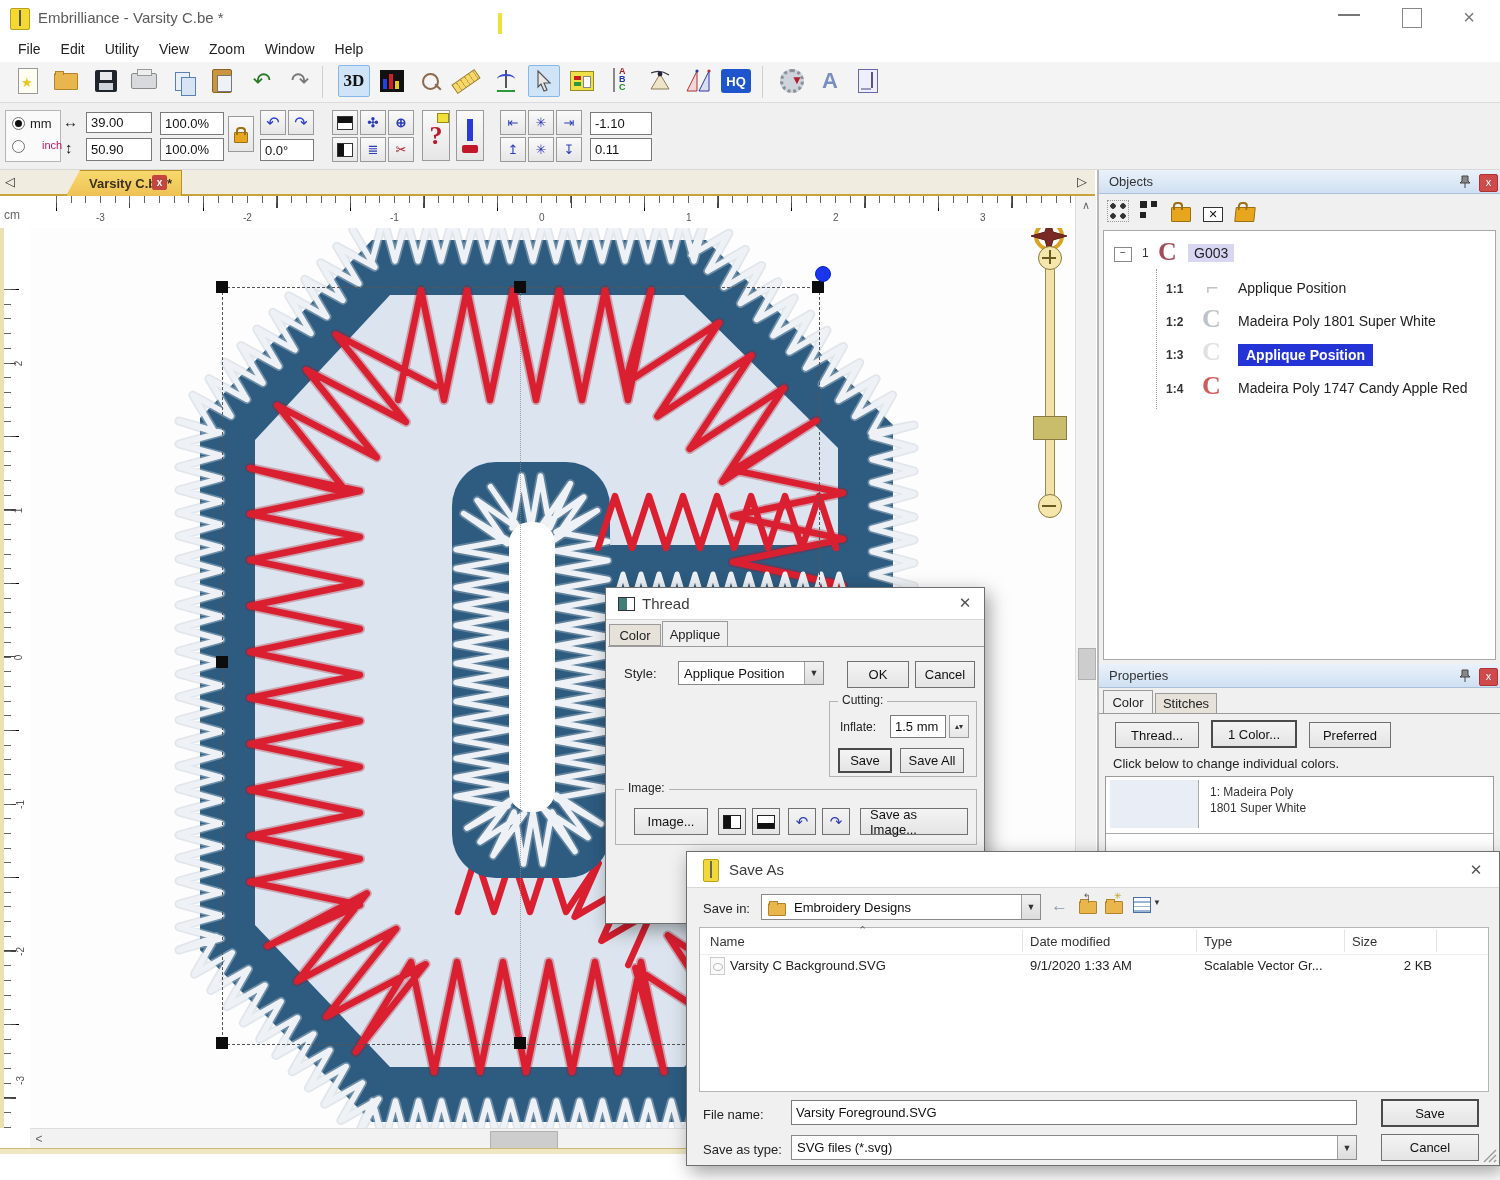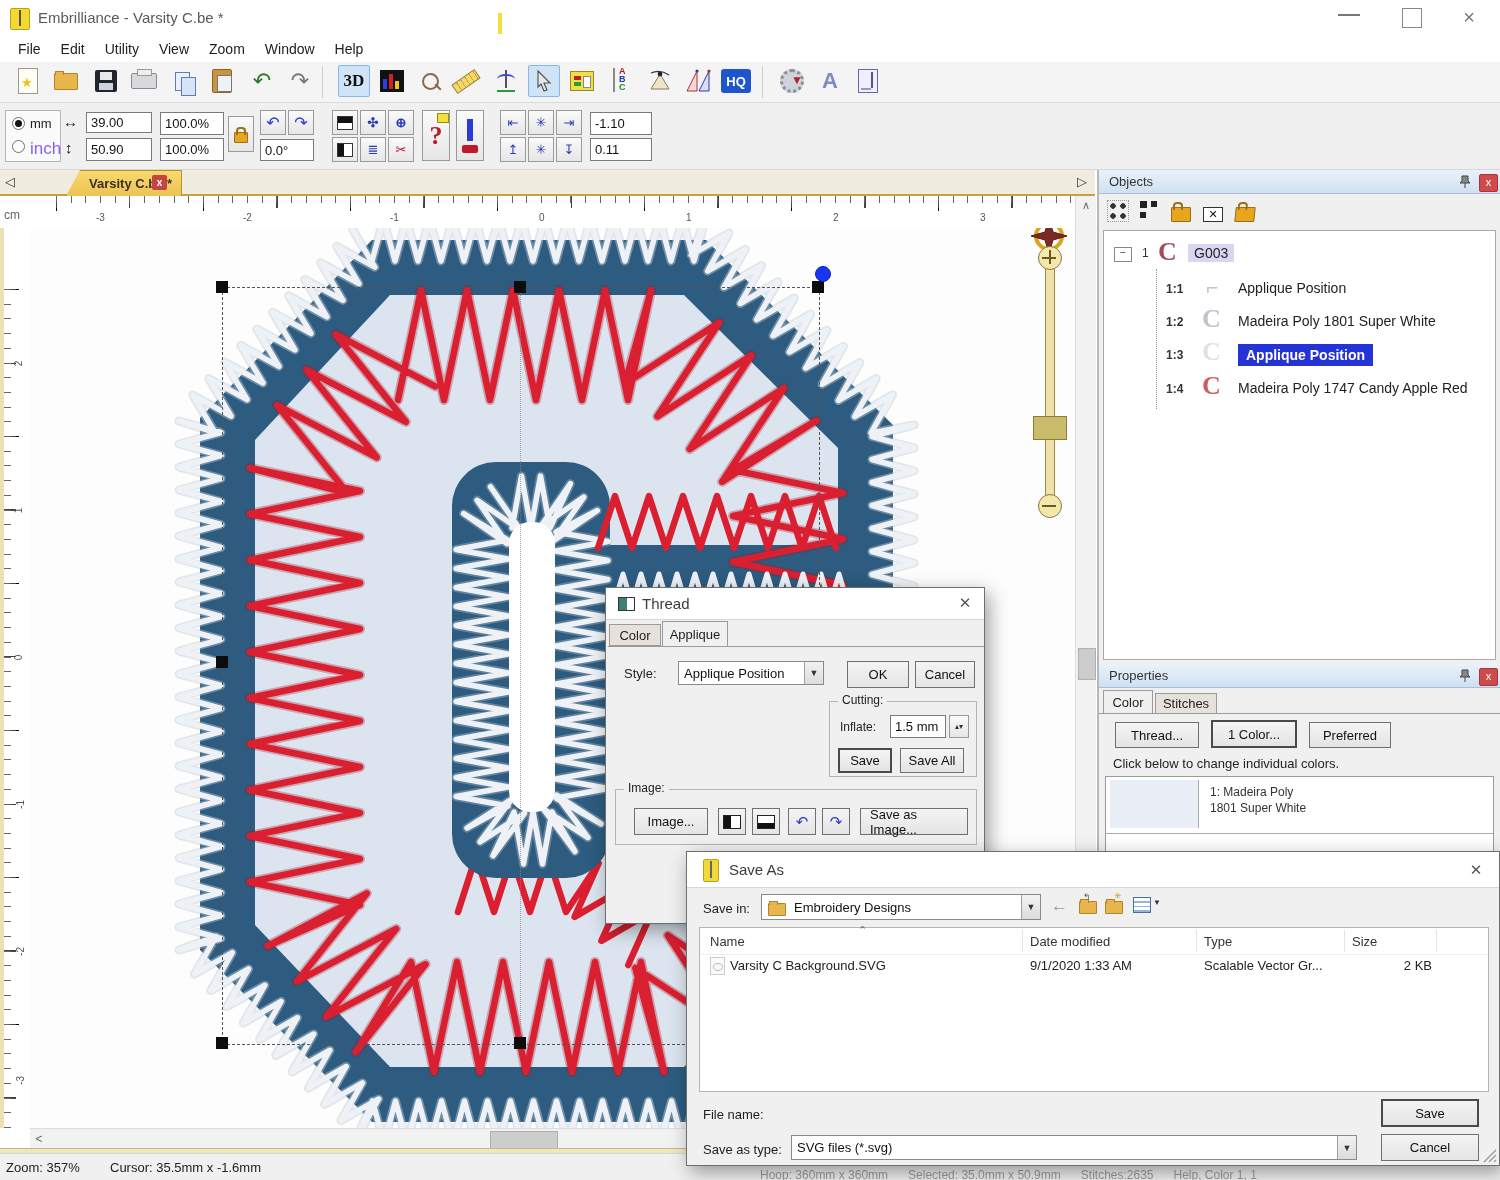--- a/index.html
+++ b/index.html
@@ -192,21 +192,21 @@
     </div>
   </div>
 
   <div class="abs" style="left:0;top:103px;width:1500px;height:66px;background:#f0f0f0;border-bottom:1px solid #d8d8d8;">
     <div class="abs" style="left:5px;top:7px;width:54px;height:50px;border:1px solid #b5b5b5;background:#fafafa;">
       <div class="radio" style="left:6px;top:6px;">
           <div class="dot"></div>
         </div>
       <span style="position:absolute;left:24px;top:5px;font-size:13px;color:#222;">mm</span>
       <div class="radio" style="left:6px;top:29px;"></div>
-      <span style="position:absolute;left:24px;top:28px;font-size:17px;color:#8b5cf6;">inch</span>
+      <span style="position:absolute;left:36px;top:28px;font-size:11px;color:#be185d;">inch</span>
     </div>
     <span class="abs" style="left:63px;top:10px;font-size:15px;font-weight:bold;color:#222;">↔</span>
     <span class="abs" style="left:65px;top:36px;font-size:15px;font-weight:bold;color:#222;">↕</span>
     <input class="field" style="left: 86px; top: 9px; width: 66px; height: 21px;" value="39.00">
     <input class="field" style="left: 86px; top: 35px; width: 66px; height: 23px;" value="50.90">
     <input class="field" style="left: 160px; top: 9px; width: 64px; height: 23px;" value="100.0%">
     <input class="field" style="left: 160px; top: 35px; width: 64px; height: 23px;" value="100.0%">
     <div class="mini-btn" style="left:228px;top:13px;width:26px;height:36px;">
         <div class="padlock"></div>
       </div>
@@ -329,25 +329,20 @@
   <div class="abs" style="left:1075px;top:196px;width:20px;height:932px;background:#f2f2f2;border-left:1px solid #ddd;">
     <div style="position:absolute;left:0;top:0;width:20px;height:18px;color:#666;font-size:11px;text-align:center;line-height:18px;">∧</div>
     <div style="position:absolute;left:2px;top:452px;width:16px;height:30px;background:#cdcdcd;border:1px solid #b0b0b0;"></div>
   </div>
   <div class="abs" style="left:30px;top:1128px;width:1045px;height:20px;background:#f2f2f2;border-top:1px solid #ddd;">
     <div style="position:absolute;left:0;top:0;width:18px;height:20px;color:#666;font-size:12px;text-align:center;line-height:20px;">&lt;</div>
     <div style="position:absolute;left:460px;top:2px;width:66px;height:16px;background:#cdcdcd;border:1px solid #b0b0b0;"></div>
   </div>
   <div class="abs" style="left:0;top:1148px;width:1095px;height:5px;background:#efe6c2;border-top:1px solid #c9b97a;"></div>
 
-  <div class="abs" style="left:0;top:1153px;width:1500px;height:27px;background:#f0f0f0;border-top:1px solid #d6d6d6;">
-    <span style="position:absolute;left:6px;top:6px;font-size:13px;color:#222;">Zoom: 357%</span>
-    <span style="position:absolute;left:110px;top:6px;font-size:13px;color:#222;">Cursor: 35.5mm x -1.6mm</span>
-    <span style="position:absolute;left:760px;top:14px;font-size:12px;color:#555;opacity:.55;white-space:pre;">Hoop: 360mm x 360mm      Selected: 35.0mm x 50.9mm      Stitches:2635      Help, Color 1, 1</span>
-  </div>
 
   <div class="abs" style="left:1097px;top:170px;width:403px;height:983px;background:#f0f0f0;border-left:2px solid #b8b8b8;box-sizing:border-box;">
 
     <div class="panel-head" style="left:0;top:0;width:401px;">
       <span class="panel-title">Objects</span>
       <svg class="pin" style="left:360px;top:5px;" width="12" height="14" viewBox="0 0 12 14">
           <path d="M3 1 h6 v5 l2 2 h-10 l2 -2 z M6 8 v5" stroke="#444" fill="#888" stroke-width="1"></path>
         </svg>
       <div class="closebox" style="left:380px;top:4px;">x</div>
     </div>
@@ -536,20 +531,21 @@
             <div style="position:absolute;left:2px;top:5px;width:8px;height:6px;border:1px solid #bbb;border-radius:50%;"></div>
           </div>
         <span style="position:absolute;left:30px;top:4px;font-size:13px;color:#222;">Varsity C Background.SVG</span>
         <span style="position:absolute;left:330px;top:4px;font-size:13px;color:#222;">9/1/2020 1:33 AM</span>
         <span style="position:absolute;left:504px;top:4px;font-size:13px;color:#222;">Scalable Vector Gr...</span>
         <span style="position:absolute;left:652px;top:4px;width:80px;text-align:right;font-size:13px;color:#222;">2 KB</span>
       </div>
     </div>
 
     <span class="abs txt" style="left:16px;top:255px;">File name:</span>
+    <input class="field" style="left: 104px; top: 248px; width: 566px; height: 25px;" value="Varsity Foreground.SVG">
     <div class="btn default" style="left:694px;top:247px;width:98px;height:28px;">
         <span>Save</span>
       </div>
     <span class="abs txt" style="left:16px;top:290px;">Save as type:</span>
     <div class="combo" style="left:104px;top:283px;width:566px;height:25px;">
       <span style="position:absolute;left:5px;top:4px;">SVG files (*.svg)</span>
       <div class="arrowbtn">▼</div>
     </div>
     <div class="btn" style="left:694px;top:282px;width:98px;height:27px;">
         <span>Cancel</span>

